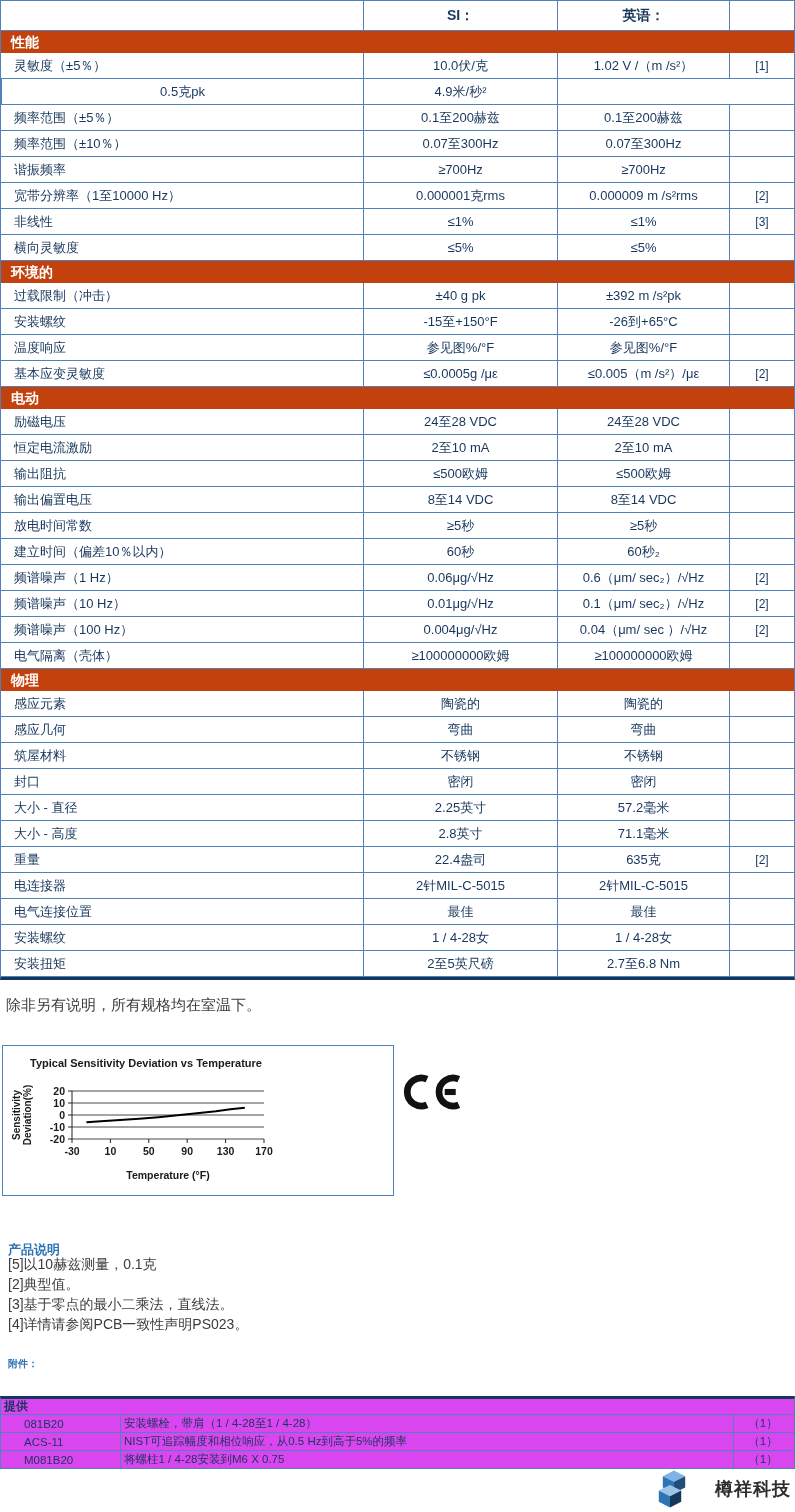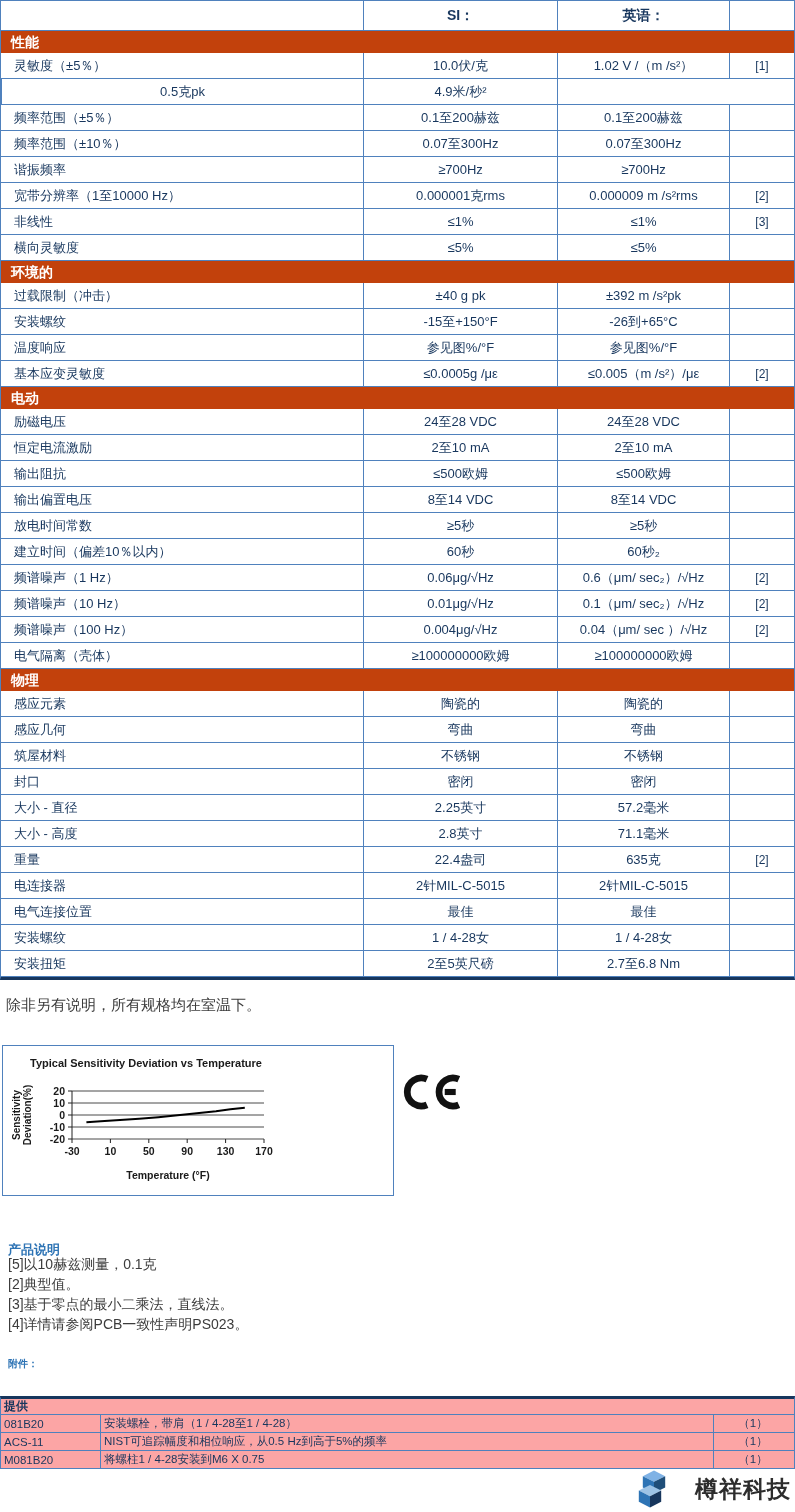--- a/index.html
+++ b/index.html
@@ -27,30 +27,30 @@
   
   .chart-box{position:absolute;left:2px;top:1045px;width:392px;height:151px;border:1px solid #4f81bd;box-sizing:border-box;background:#fff;}
   
   .ce{position:absolute;left:402px;top:1068px;width:58px;height:48px;}
   
   .notes-title{position:absolute;left:8px;top:1228px;font-size:13px;font-weight:bold;color:#2e74b5;margin-top:13px;}
   .notes{position:absolute;left:8px;top:1254px;font-size:14px;color:#3c3c3c;line-height:20px;}
   .attach-title{position:absolute;left:8px;top:1357px;font-size:10px;font-weight:bold;color:#2e74b5;}
   
   .attach-table{position:absolute;left:0;top:1396px;width:795px;box-sizing:border-box;
-    border:1px solid #4f81bd;border-top:3px solid #17365d;font-size:11.5px;color:#17365d;background:#fca5a5;}
+    border:1px solid #4f81bd;border-top:3px solid #17365d;font-size:11.5px;color:#17365d;background:#d946ef;}
   .attach-head{height:15px;line-height:15px;padding-left:3px;font-weight:bold;font-size:12px;border-bottom:1px solid #4f81bd;}
   .arow{display:grid;grid-template-columns:99px 613px 79px;height:17px;border-bottom:1px solid #4f81bd;}
   .arow:last-child{border-bottom:none;}
-  .acell{display:flex;align-items:center;padding-left:3px;box-sizing:border-box;overflow:hidden;white-space:nowrap;}
+  .acell{display:flex;align-items:center;padding-left:3px;box-sizing:border-box;overflow:hidden;white-space:nowrap;margin-left:20px;}
   .acell.desc,.acell.qty{border-left:1px solid #4f81bd;text-align:center;}
   .acell.qty{justify-content:center;padding-left:0;}
   
   .logo{position:absolute;right:4px;top:1469px;display:flex;align-items:center;gap:1px;}
-  .logo-text{font-size:23px;font-weight:bold;color:#2d2d2d;letter-spacing:1px;margin-left:24px;}
+  .logo-text{font-size:18px;font-weight:bold;color:#2d2d2d;letter-spacing:1px;margin-left:24px;}
 </style>
 </head>
 <body>
 
 <div>
 
   <div class="spec-table">
     <div class="thead">
       <div class="hcell c1"></div>
       <div class="hcell c3">SI：</div>

